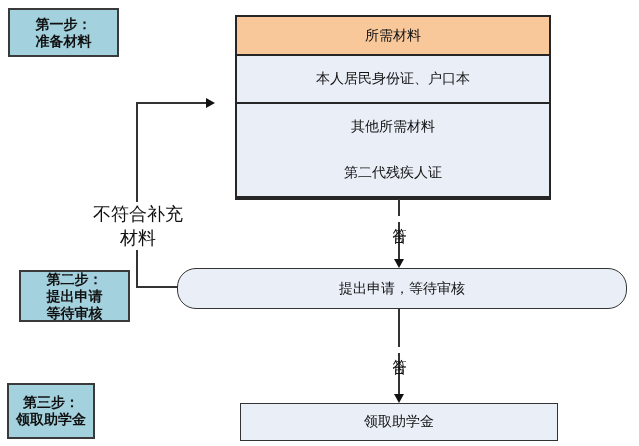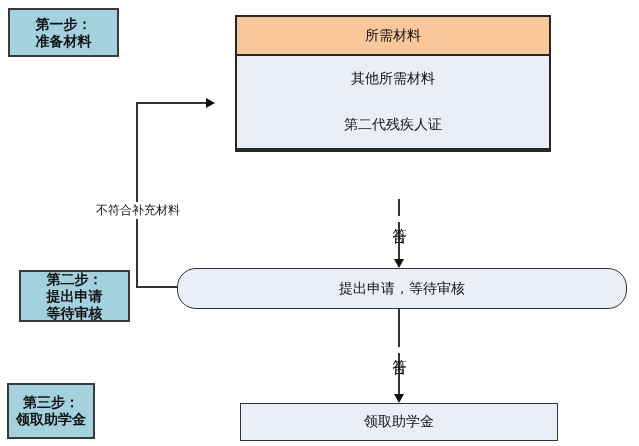--- a/index.html
+++ b/index.html
@@ -110,21 +110,21 @@
   }
   #pass1 { top: 216px; }
   #pass2 { top: 347px; }
   .hlabel {
     position: absolute;
     left: 86px;
     top: 202px;
     width: 104px;
     text-align: center;
     background: #ffffff;
-    font-size: 12px;
+    font-size: 18px;
     z-index: 3;
   }
 
   
   .apply-node {
     position: absolute;
     left: 177px;
     top: 268px;
     width: 450px;
     height: 41px;
@@ -160,20 +160,21 @@
   <div class="step" id="step1">第一步：
 准备材料</div>
   <div class="step" id="step2">第二步：
 提出申请
 等待审核</div>
   <div class="step" id="step3">第三步：
 领取助学金</div>
 
   <div class="materials">
     <div class="materials-header">所需材料</div>
+    <div class="materials-row">本人居民身份证、户口本</div>
     <div class="materials-row last">其他所需材料</div>
     <div class="materials-row">第二代残疾人证</div>
   </div>
 
   <div class="line" id="fb-v"></div>
   <div class="line" id="fb-h-top"></div>
   <div class="line" id="fb-h-bottom"></div>
   <div class="arrow-right" id="fb-arrowhead"></div>
   <div class="hlabel" id="fail">不符合补充材料</div>
 

